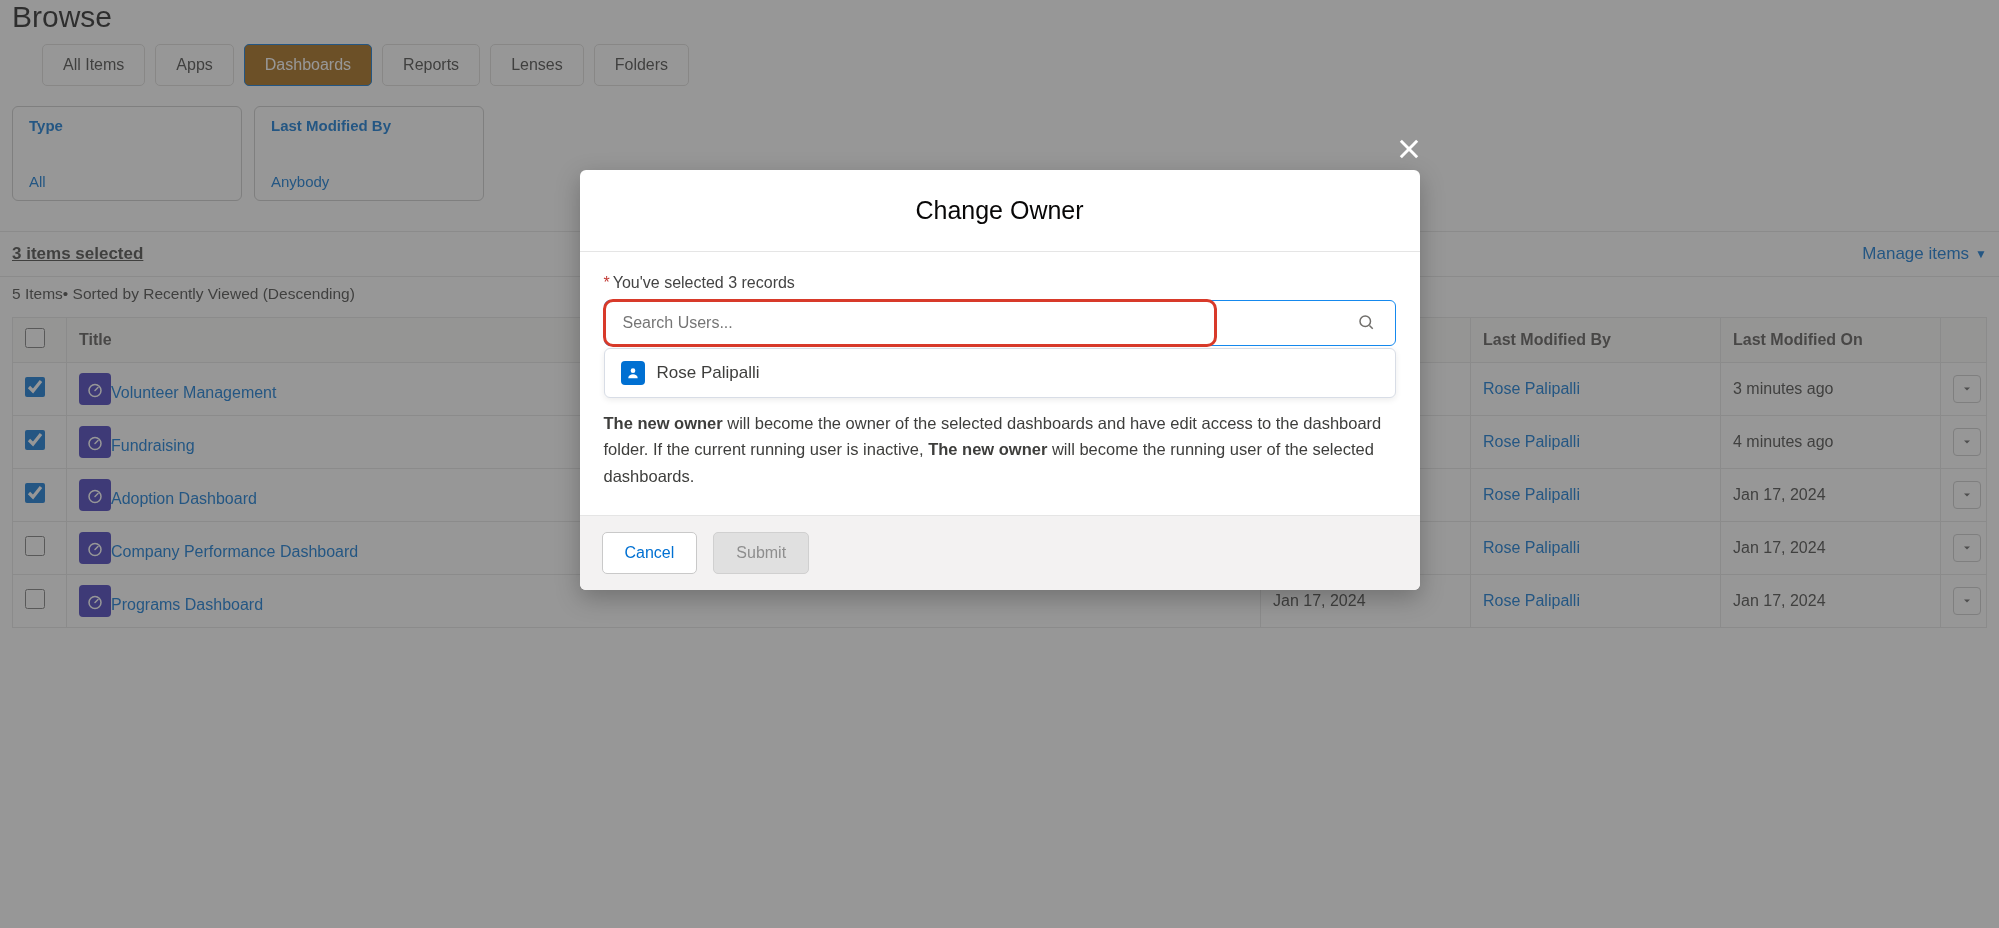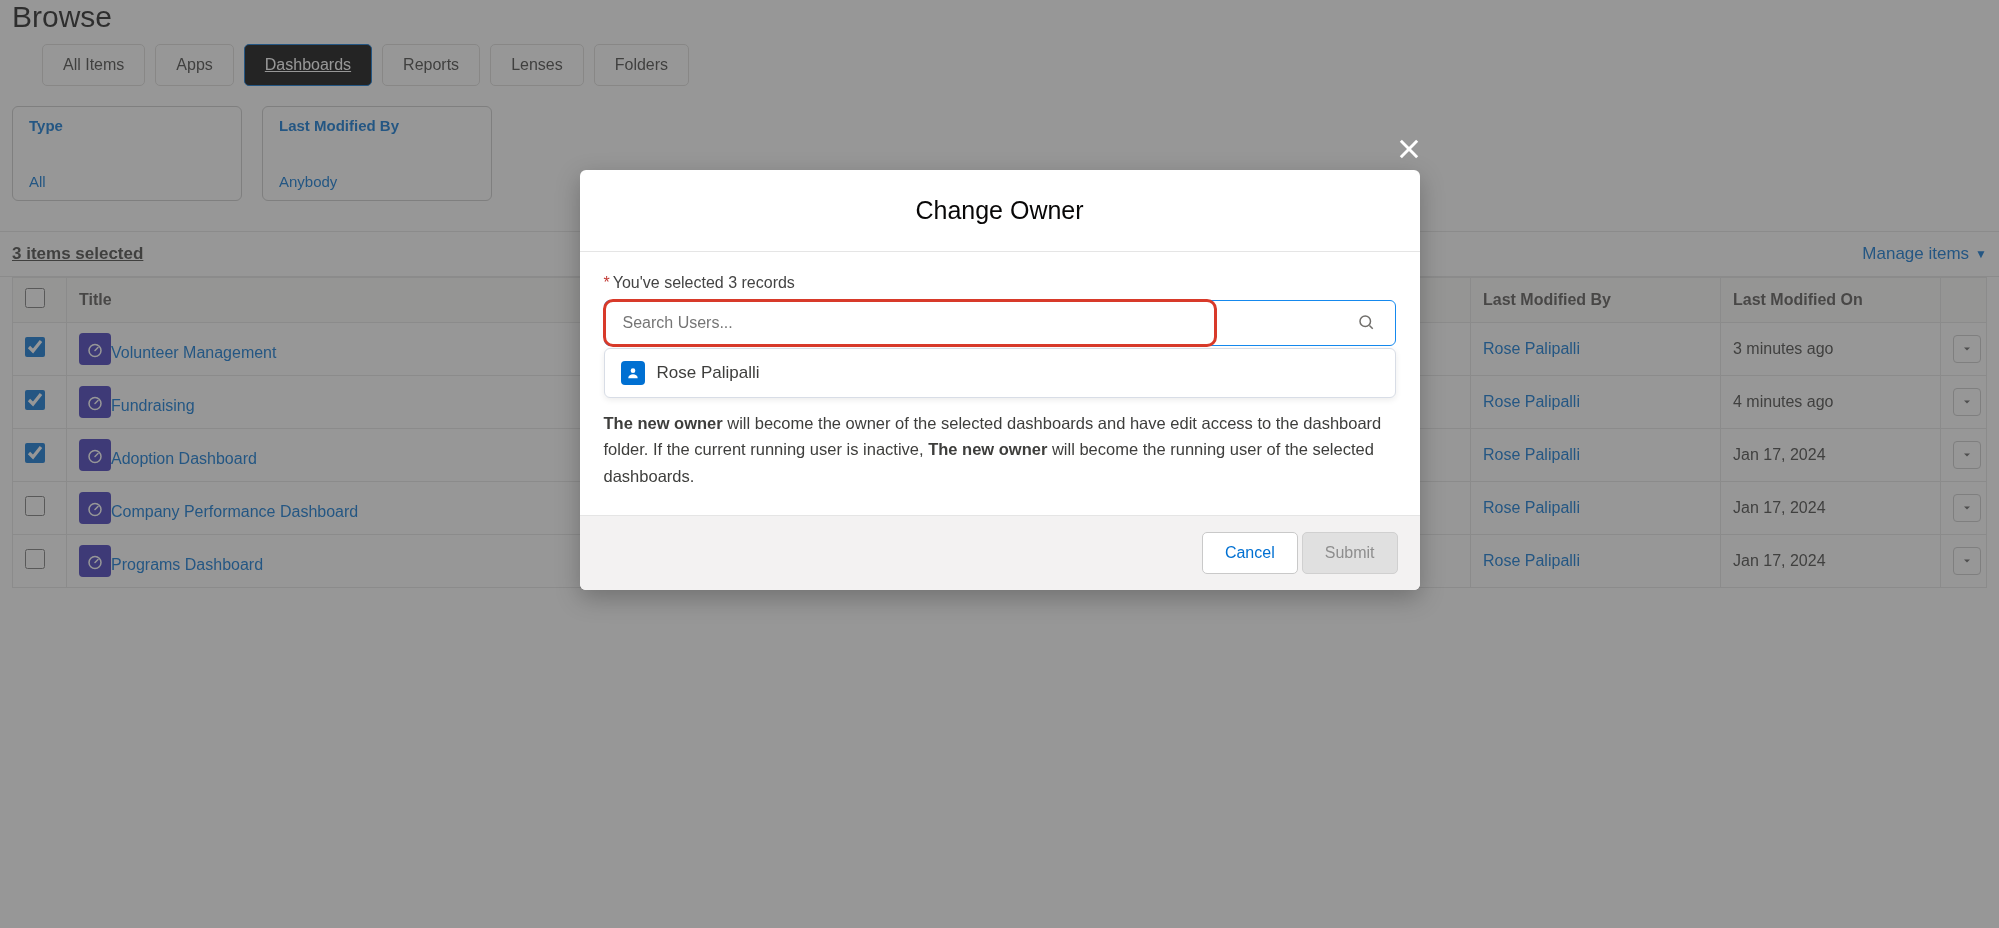--- a/index.html
+++ b/index.html
@@ -44,23 +44,23 @@
     position: absolute; right: 18px; top: 50%; transform: translateY(-50%);
     color: #b0adab; cursor: pointer;
   }
 
   .tab-row { display: flex; gap: 10px; margin-bottom: 20px; padding-left: 30px; }
   .tab-btn {
     height: 42px; padding: 0 20px;
     border: 1px solid #dddbda; border-radius: 5px;
     background: #fff; font-size: 16px; color: #3e3e3c; cursor: pointer;
   }
-  .tab-btn.active { background: #000000; color: #fff; border-color: #0070d2; text-decoration: underline; }
-
-  .filter-row { display: flex; gap: 20px; margin-bottom: 30px; }
+  .tab-btn.active { background: #a16207; color: #fff; border-color: #0070d2; }
+
+  .filter-row { display: flex; gap: 12px; margin-bottom: 30px; }
   .filter-pill {
     border: 1px solid #c9c9c9; border-radius: 6px;
     padding: 10px 46px 10px 16px; min-width: 230px;
     cursor: pointer; position: relative;
   }
   .filter-pill .f-label { font-size: 15px; color: #0070d2; font-weight: 600; margin-bottom: 6px; }
   .filter-pill .f-val   { font-size: 15px; color: #0070d2; margin-top: 39px; }
 
   .section-divider { height: 1px; background: #e5e5e5; margin: 0 -12px; }
 
@@ -162,21 +162,21 @@
     display: inline-flex; align-items: center; gap: 12px;
     margin-top: 28px; padding: 14px 20px 14px 12px;
     border: 3px solid #d83a2a; border-radius: 18px;
     font-size: 16.5px;
   }
   .notif-row input { width: 20px; height: 20px; accent-color: #0070d2; }
 
   .modal-footer {
     border-top: 1px solid #e5e5e5;
     padding: 16px 22px;
-    display: flex; justify-content: flex-end; gap: 4px;
+    display: flex; justify-content: flex-start; gap: 16px;
     background: #f3f2f2;
     border-bottom-left-radius: 6px; border-bottom-right-radius: 6px;
   }
   .btn {
     height: 42px; padding: 0 22px; border-radius: 5px; font-size: 16px; cursor: pointer;
   }
   .btn-cancel { background: #fff; border: 1px solid #c9c9c9; color: #0070d2; }
   .btn-submit { background: #e0e0e0; border: 1px solid #d0d0d0; color: #8e8e8e; cursor: not-allowed; }
 
 </style>
@@ -215,20 +215,21 @@
   <div class="sel-row">
     <div class="sel-text">3 items selected</div>
     <div class="manage-link">
       <span>Manage items</span>
       <span class="caret">▼</span>
     </div>
   </div>
 
   <div class="section-divider"></div>
 
+  <div class="count-row">5 Items• Sorted by Recently Viewed (Descending)</div>
 
   <table class="tbl">
     <colgroup>
       <col class="col-chk">
         <col>
         <col style="width:210px">
         <col style="width:250px">
         <col style="width:220px">
         <col class="col-act">
     </colgroup>

